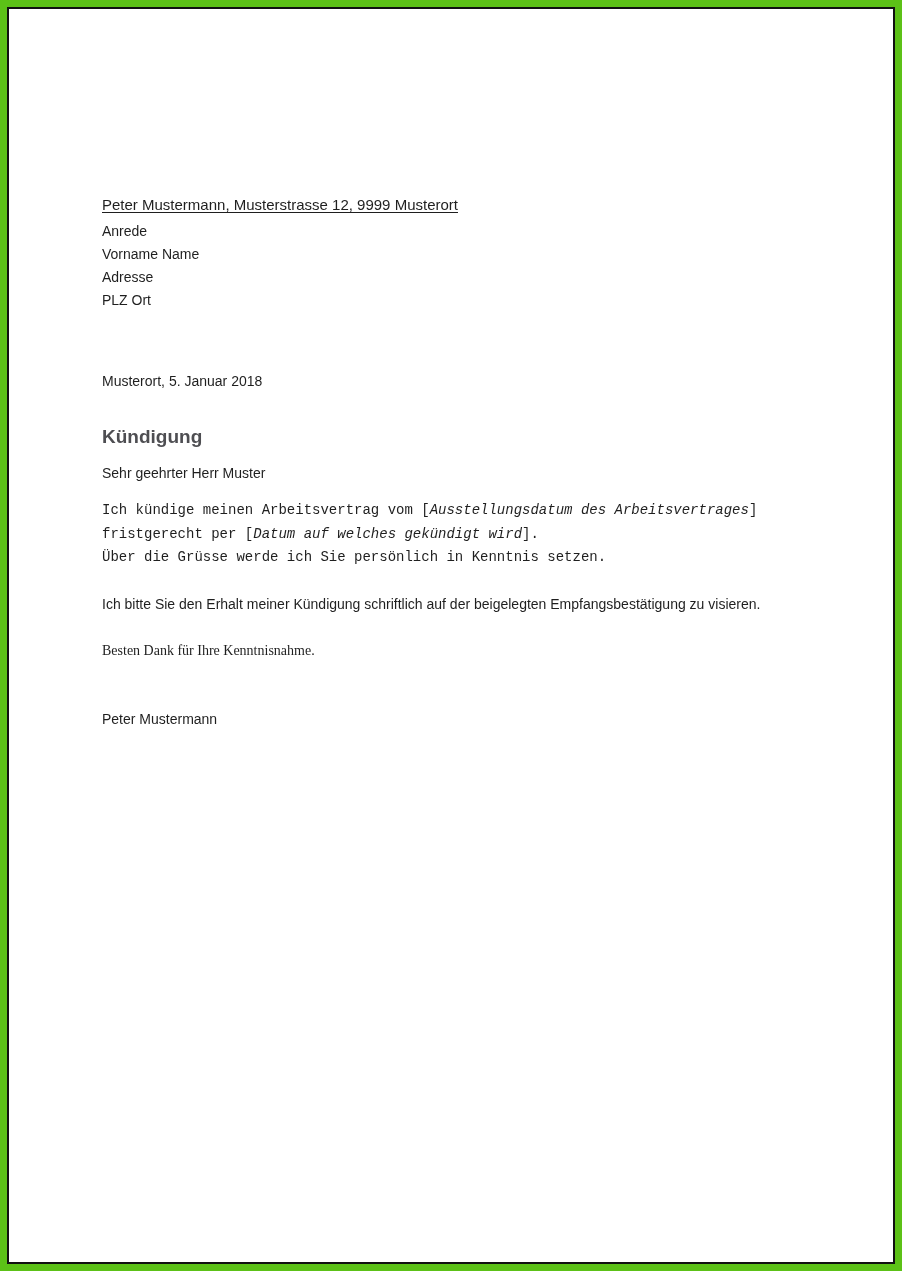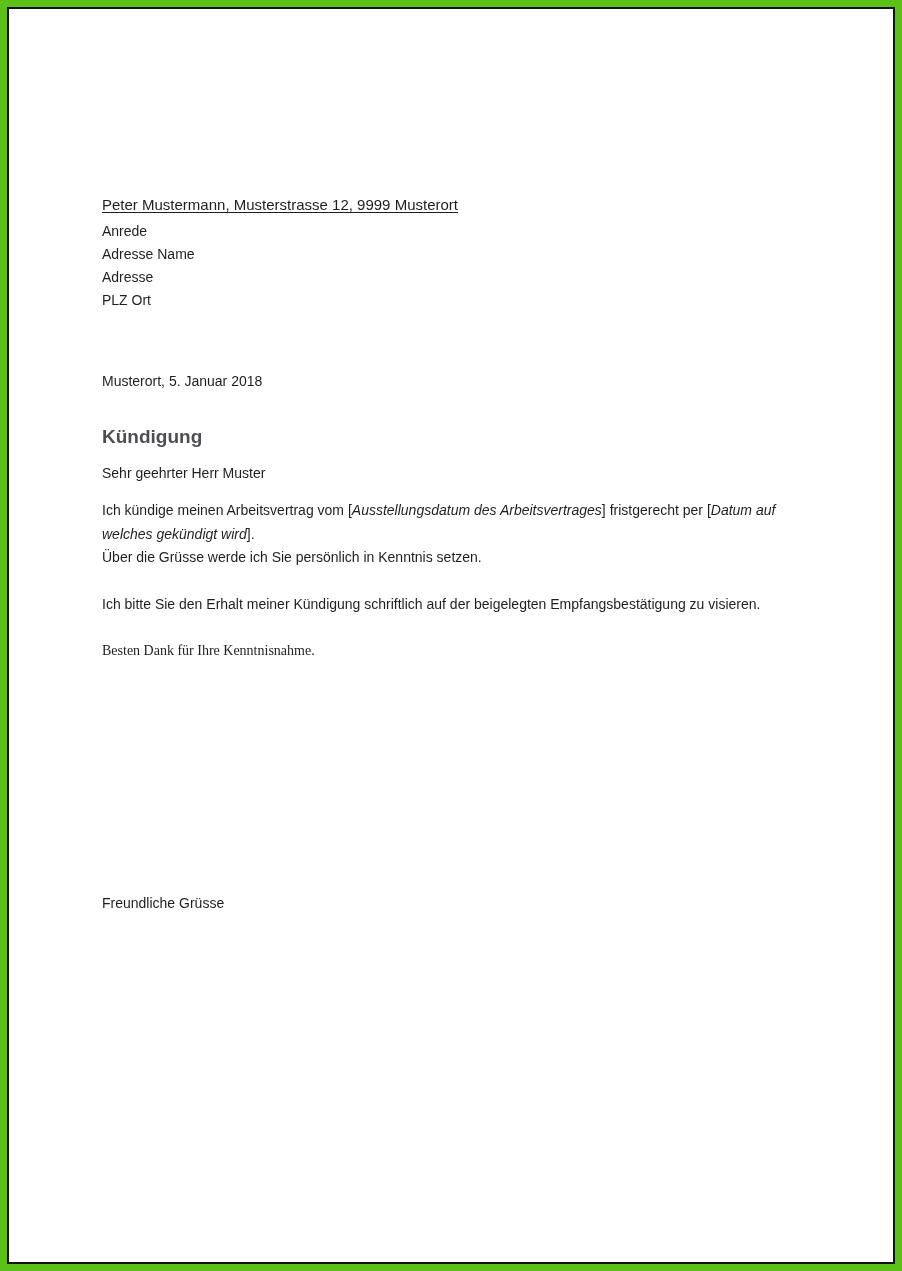--- a/index.html
+++ b/index.html
@@ -51,53 +51,53 @@
   }
   .date-line { margin-top: 58px; line-height: 23px; }
   .subject-heading {
     margin-top: 32px;
     font-size: 19px;
     line-height: 24px;
     font-weight: 700;
     color: var(--subject-color, #4e4e52);
   }
   .salutation { margin-top: 13px; line-height: 23px; }
-  .para-1 { margin-top: 14px; }
+  .para-1 { margin-top: 14px; font-family: Liberation Mono, monospace; }
   .para-2 { margin-top: 23px; }
   .para-3 { margin-top: 23px; font-family: Liberation Serif, serif; }
   .closing { margin-top: 229px; line-height: 23px; }
   .signature { margin-top: 45px; line-height: 23px; }
 </style>
 </head>
 <body style="--frame-color: #5cc117; --inner-border-color: #111111; --page-bg: #ffffff; --text-color: #1f1f1f; --subject-color: #4e4e52;">
 
 <div class="frame">
   <div class="page">
     <div class="content">
 
       <div class="sender-line">Peter Mustermann, Musterstrasse 12, 9999 Musterort</div>
 
       <div class="recipient">
         <div class="recipient-line">Anrede</div>
-        <div class="recipient-line">Adresse Name</div>
+        <div class="recipient-line">Vorname Name</div>
         <div class="recipient-line">Adresse</div>
         <div class="recipient-line">PLZ Ort</div>
       </div>
 
 
       <div class="date-line">Musterort, 5. Januar 2018</div>
 
       <div class="subject-heading">Kündigung</div>
 
       <div class="salutation">Sehr geehrter Herr Muster</div>
 
       <div class="para-1"><span>Ich kündige meinen Arbeitsvertrag vom [</span><span style="font-style: italic;">Ausstellungsdatum des Arbeitsvertrages</span><span>] fristgerecht per [</span><span style="font-style: italic;">Datum auf welches gekündigt wird</span><span>].</span><br><span>Über die Grüsse werde ich Sie persönlich in Kenntnis setzen.</span></div>
 
       <div class="para-2">Ich bitte Sie den Erhalt meiner Kündigung schriftlich auf der beigelegten Empfangsbestätigung zu visieren.</div>
 
       <div class="para-3">Besten Dank für Ihre Kenntnisnahme.</div>
 
-      <div class="closing">Freundliche Grüsse</div>
 
+      <div class="signature">Peter Mustermann</div>
 
     </div>
   </div>
 </div>
 
 </body></html>

